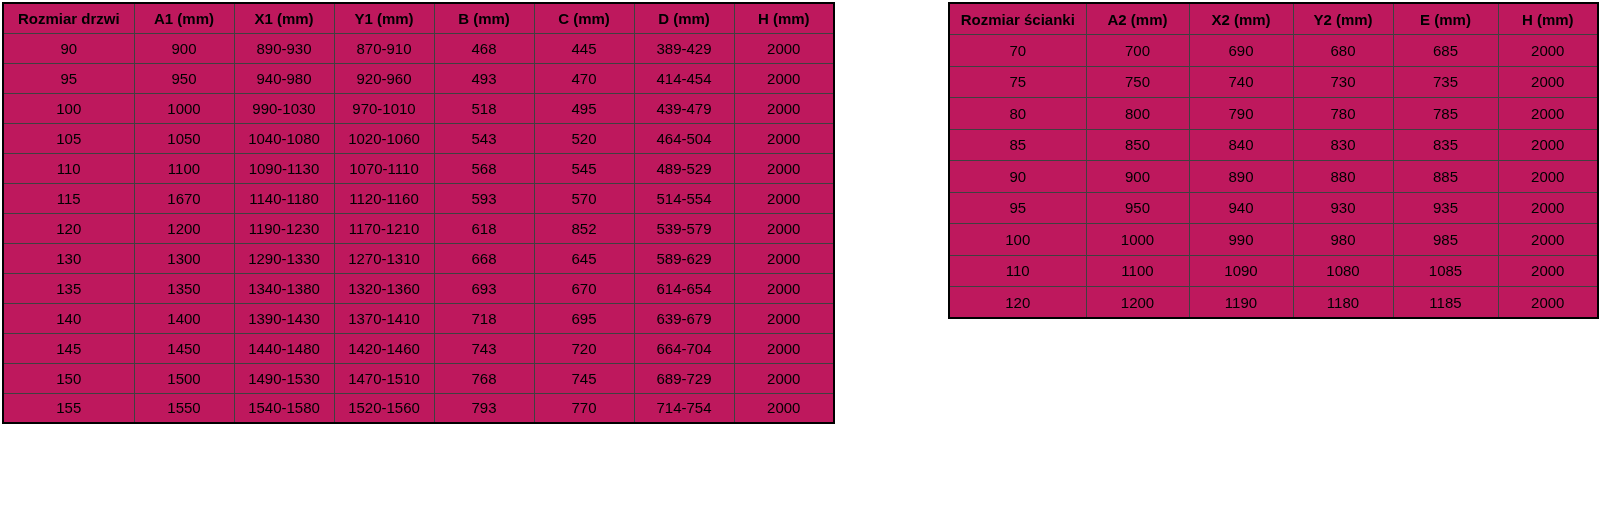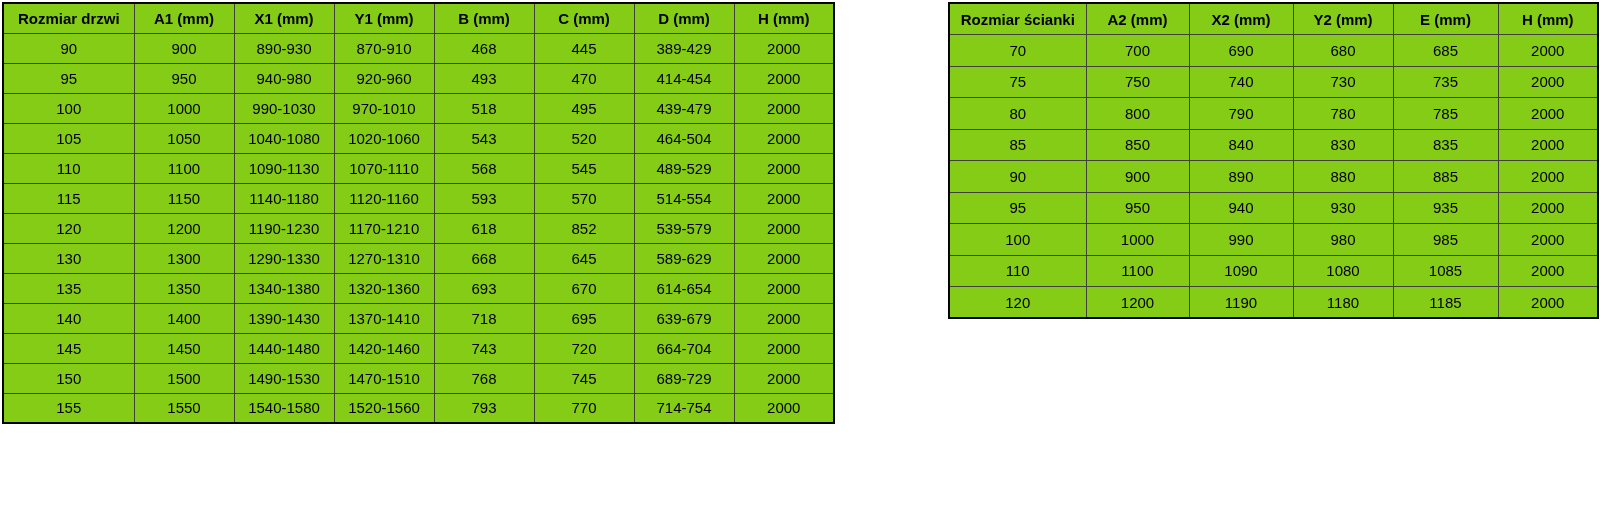--- a/index.html
+++ b/index.html
@@ -12,21 +12,21 @@
     height: 514px;
     position: relative;
     font-family: "Liberation Sans", sans-serif;
     color: #000000;
     overflow: hidden;
   }
   table.size-table {
     position: absolute;
     border-collapse: collapse;
     table-layout: fixed;
-    background: #84cc16;
+    background: #be185d;
     border: 2px solid #000000;
   }
   table.size-table th,
   table.size-table td {
     border: 1px solid #404040;
     text-align: center;
     vertical-align: middle;
     padding: 0 2px;
     font-size: 15px;
     line-height: 1;
@@ -125,21 +125,21 @@
         <td>1100</td>
         <td>1090-1130</td>
         <td>1070-1110</td>
         <td>568</td>
         <td>545</td>
         <td>489-529</td>
         <td>2000</td>
       </tr>
       <tr>
         <td>115</td>
-        <td>1150</td>
+        <td>1670</td>
         <td>1140-1180</td>
         <td>1120-1160</td>
         <td>593</td>
         <td>570</td>
         <td>514-554</td>
         <td>2000</td>
       </tr>
       <tr>
         <td>120</td>
         <td>1200</td>

